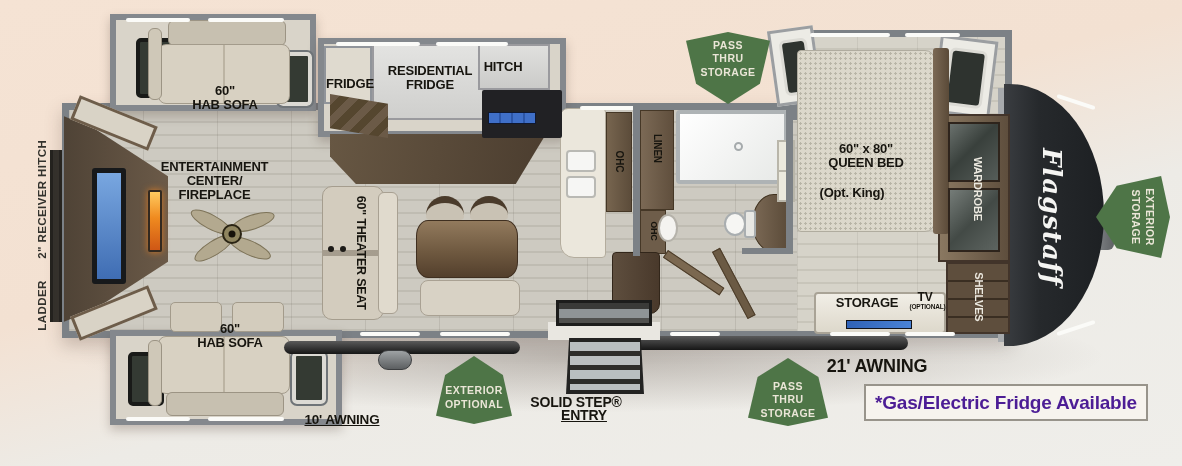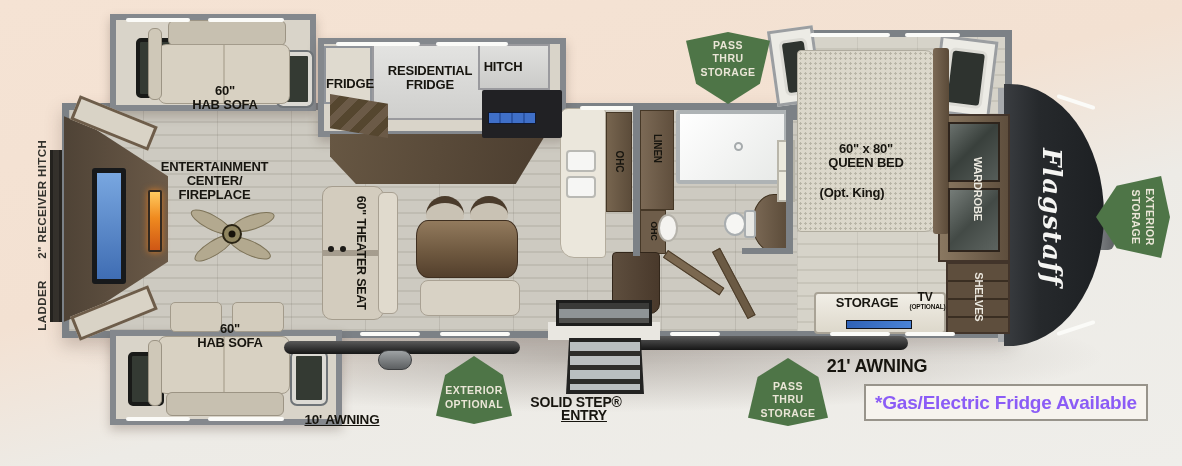--- a/index.html
+++ b/index.html
@@ -261,16 +261,16 @@
 THRU
 STORAGE</span>
   </div>
   <div class="badge badge-down" style="left:1092px;top:180px;width:82px;height:74px;transform:rotate(90deg);">
     <span>EXTERIOR
 STORAGE</span>
   </div>
 
   <div class="abs" style="left:864px;top:384px;width:284px;height:37px;background:#f7f4ee;border:2px solid #98948b;
               display:flex;align-items:center;justify-content:center;z-index:40;">
-    <span style="font-weight:700;font-size:19px;color:#8b5cf6;letter-spacing:-.2px;">*Gas/Electric Fridge Available</span>
+    <span style="font-weight:700;font-size:19px;color:#4c1d95;letter-spacing:-.2px;">*Gas/Electric Fridge Available</span>
   </div>
 
 </div>
 
 </body></html>

